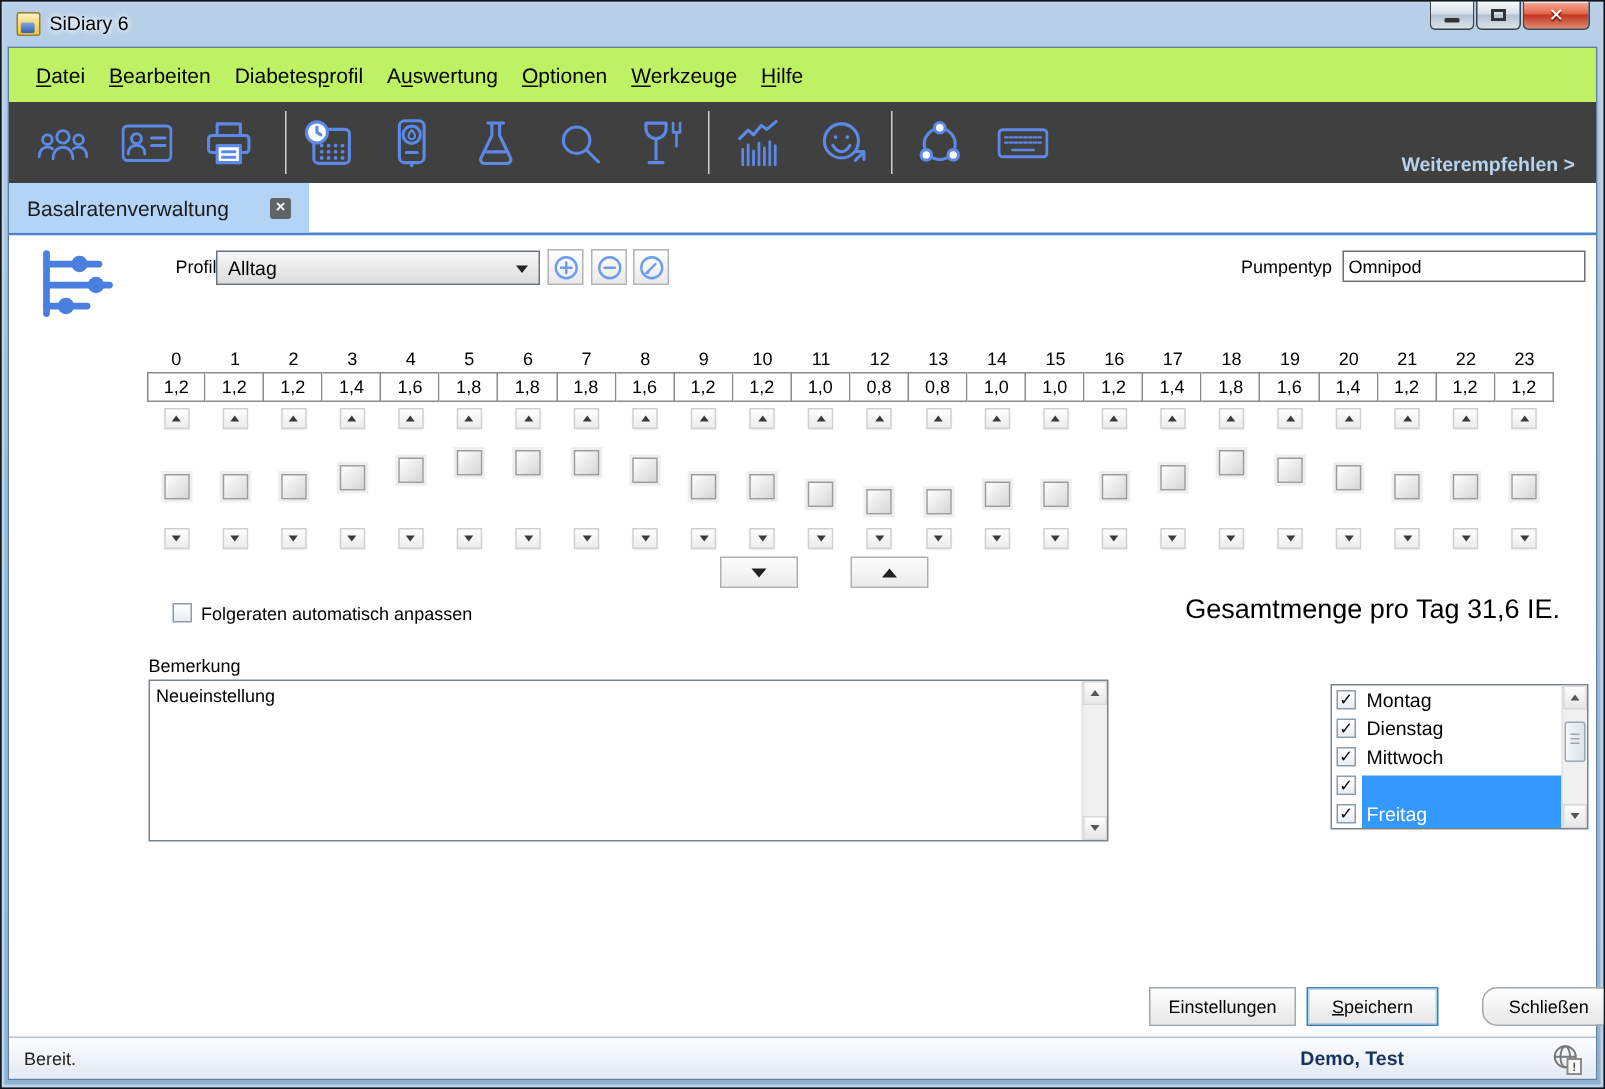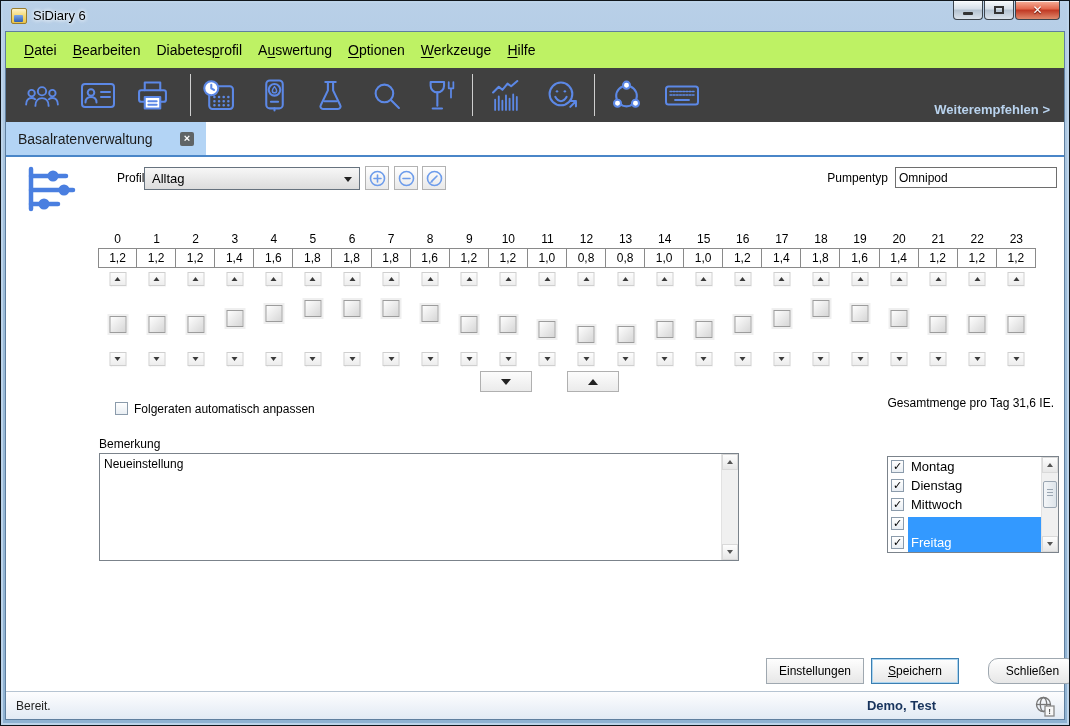--- a/index.html
+++ b/index.html
@@ -80,21 +80,21 @@
 
   .wide-btn{ position:absolute; top:214px; width:52px; height:21px; border:1px solid #b0b0b0;
     background:linear-gradient(#fcfcfc,#ebebeb); display:flex; align-items:center; justify-content:center; cursor:pointer;}
   .wide-btn .arr-up{ border-left-width:5px; border-right-width:5px; border-bottom-width:6px; border-bottom-color:#222;}
   .wide-btn .arr-down{ border-left-width:5px; border-right-width:5px; border-top-width:6px; border-top-color:#222;}
 
   .checkbox{ width:13px; height:13px; border:1px solid #8b9bab; background:linear-gradient(#fff,#e9eef3);
     display:inline-flex; align-items:center; justify-content:center; font-size:11px; font-weight:bold; color:#000; cursor:pointer;}
   .auto-cb{ position:absolute; left:109px; top:245px; }
   .auto-label{ position:absolute; left:128px; top:245px; }
-  .total{ position:absolute; right:10px; top:239px; font-size:12px; }
+  .total{ position:absolute; right:24px; top:239px; font-size:18px; }
 
   
   .remark-label{ position:absolute; left:93px; top:280px; }
   .remark-box{ position:absolute; left:93px; top:296px; width:640px; height:108px; border:1px solid #7b838b; background:#fff;}
   .remark-text{ position:absolute; left:4px; top:3px; right:20px; font-size:12px; white-space:pre-wrap;}
   .vscroll{ position:absolute; right:0; top:0; bottom:0; width:17px; background:#f0f0f0; border-left:1px solid #e2e2e2;}
   .vs-btn{ position:absolute; left:0; right:0; height:16px; background:linear-gradient(#fdfdfd,#e7e7e7);
     border:1px solid #d9d9d9; display:flex; align-items:center; justify-content:center; cursor:pointer;}
   .vs-btn.up{ top:0; } .vs-btn.down{ bottom:0; }
   .vs-btn .arr-up,.vs-btn .arr-down{ border-bottom-color:#555; border-top-color:#555; }

